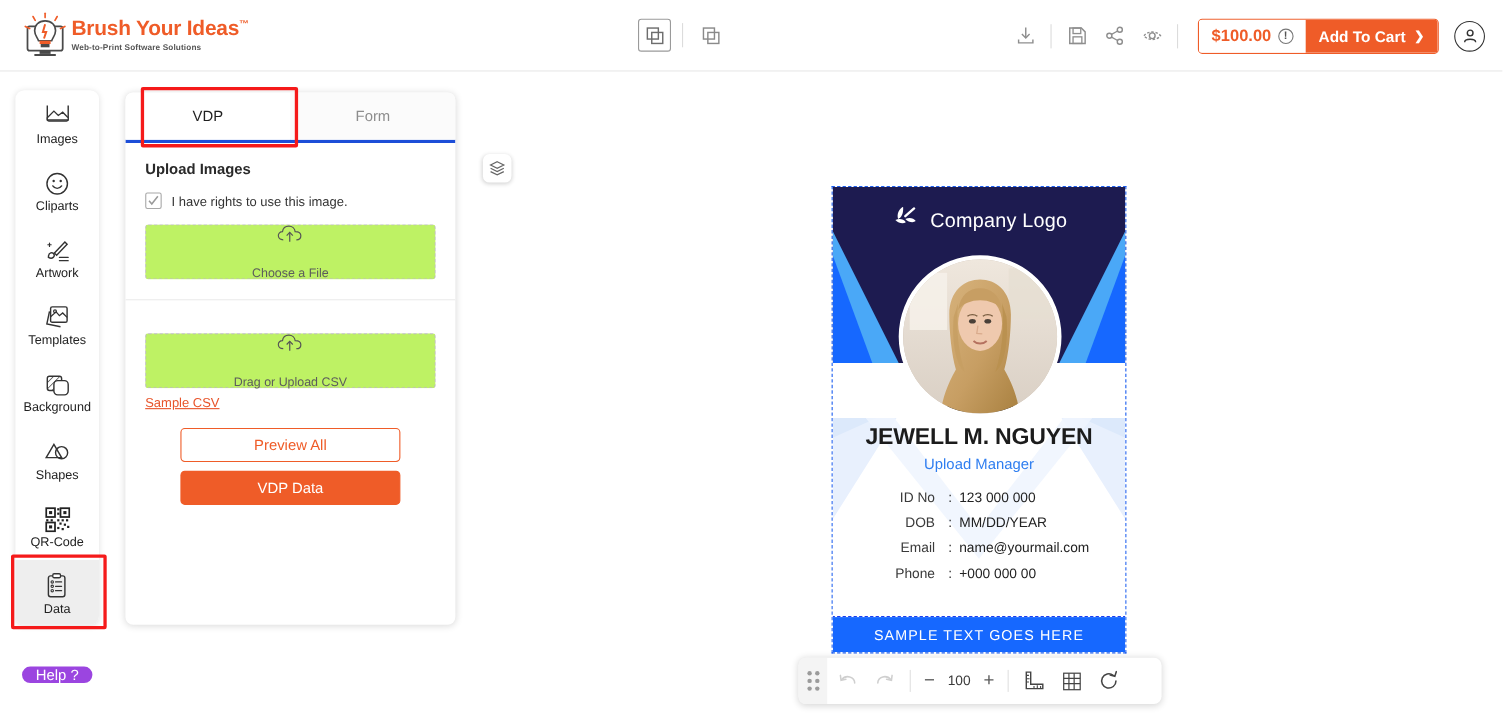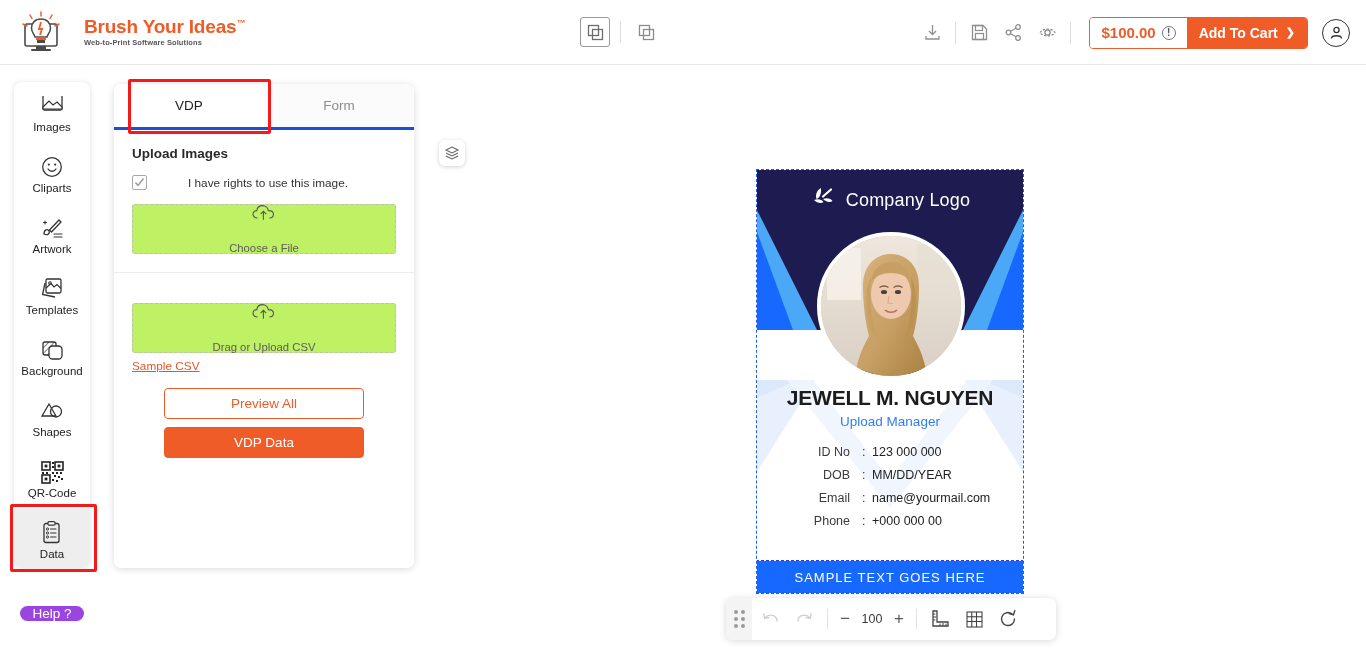--- a/index.html
+++ b/index.html
@@ -12,21 +12,21 @@
   #app { position: relative; width: 1366px; height: 657px; background: #fff; }
 
   
   .header {
     position: absolute; top: 0; left: 0; width: 1366px; height: 65px;
     background: #fff; border-bottom: 1px solid #e8e8e8;
     display: flex; align-items: center;
   }
   .logo-wrap { display: flex; align-items: center; margin-left: 18px; }
   .logo-mark { width: 46px; height: 42px; position: relative; }
-  .logo-text { margin-left: 20px; }
+  .logo-text { margin-left: 1px; }
   .logo-title {
     font-size: 19px; font-weight: bold; color: #ef5c28;
     letter-spacing: -0.2px; line-height: 1.05; white-space: nowrap;
   }
   .logo-tm { font-size: 9px; vertical-align: super; }
   .logo-sub {
     font-size: 7.5px; color: #555; font-weight: bold;
     letter-spacing: 0.1px; white-space: nowrap; margin-top: 1px;
   }
 
@@ -115,21 +115,21 @@
   }
 
   .section { padding: 16px 18px 0 18px; }
   .section-title { font-size: 13.5px; font-weight: bold; color: #2a2a2a; }
   .check-row { display: flex; align-items: center; gap: 9px; margin-top: 14px; }
   .checkbox {
     width: 15px; height: 15px; border: 1px solid #a8a8a8; border-radius: 2px;
     display: flex; align-items: center; justify-content: center; cursor: pointer;
     background: #fff;
   }
-  .check-label { font-size: 11.8px; color: #333; margin-left: 32px; }
+  .check-label { font-size: 11.8px; color: #333; }
 
   .dropzone {
     margin-top: 14px; height: 50px; border: 1.3px dashed #bdbdbd; border-radius: 3px;
     display: flex; flex-direction: column; align-items: center; justify-content: center;
     gap: 16px; cursor: pointer; background: #bef264; text-align: center;
   }
   .dz-text { font-size: 11.3px; color: #5c5c5c; }
   .panel-sep { height: 1px; background: #ececec; margin: 18px 0 0 0; }
 
   .sample-link {

